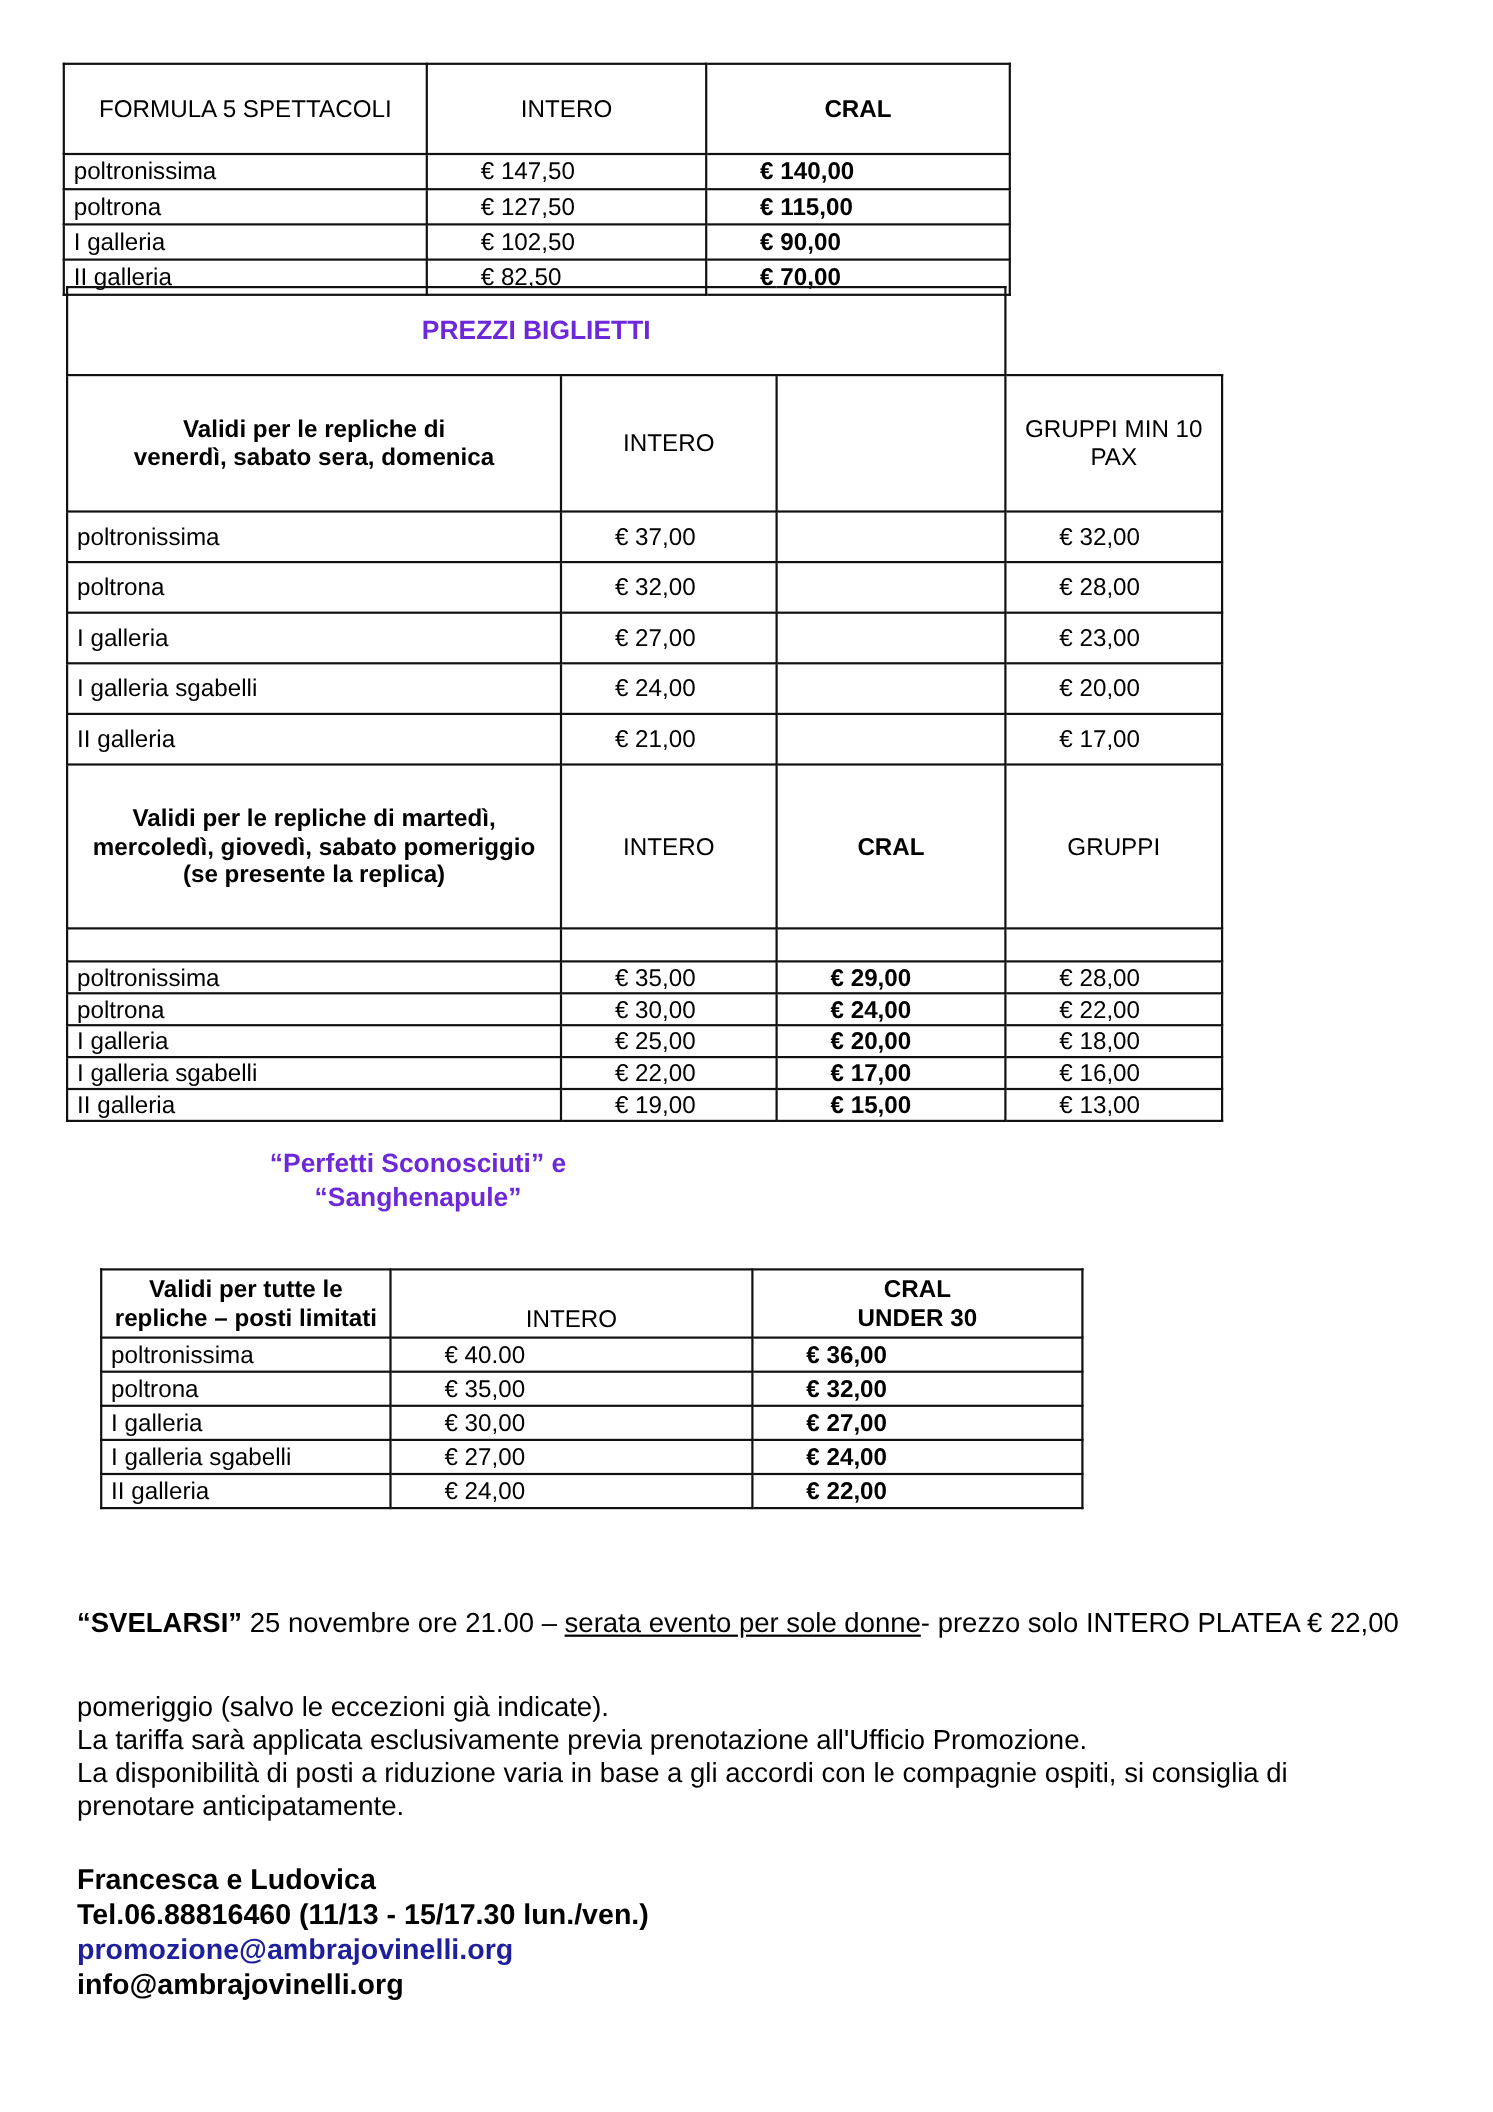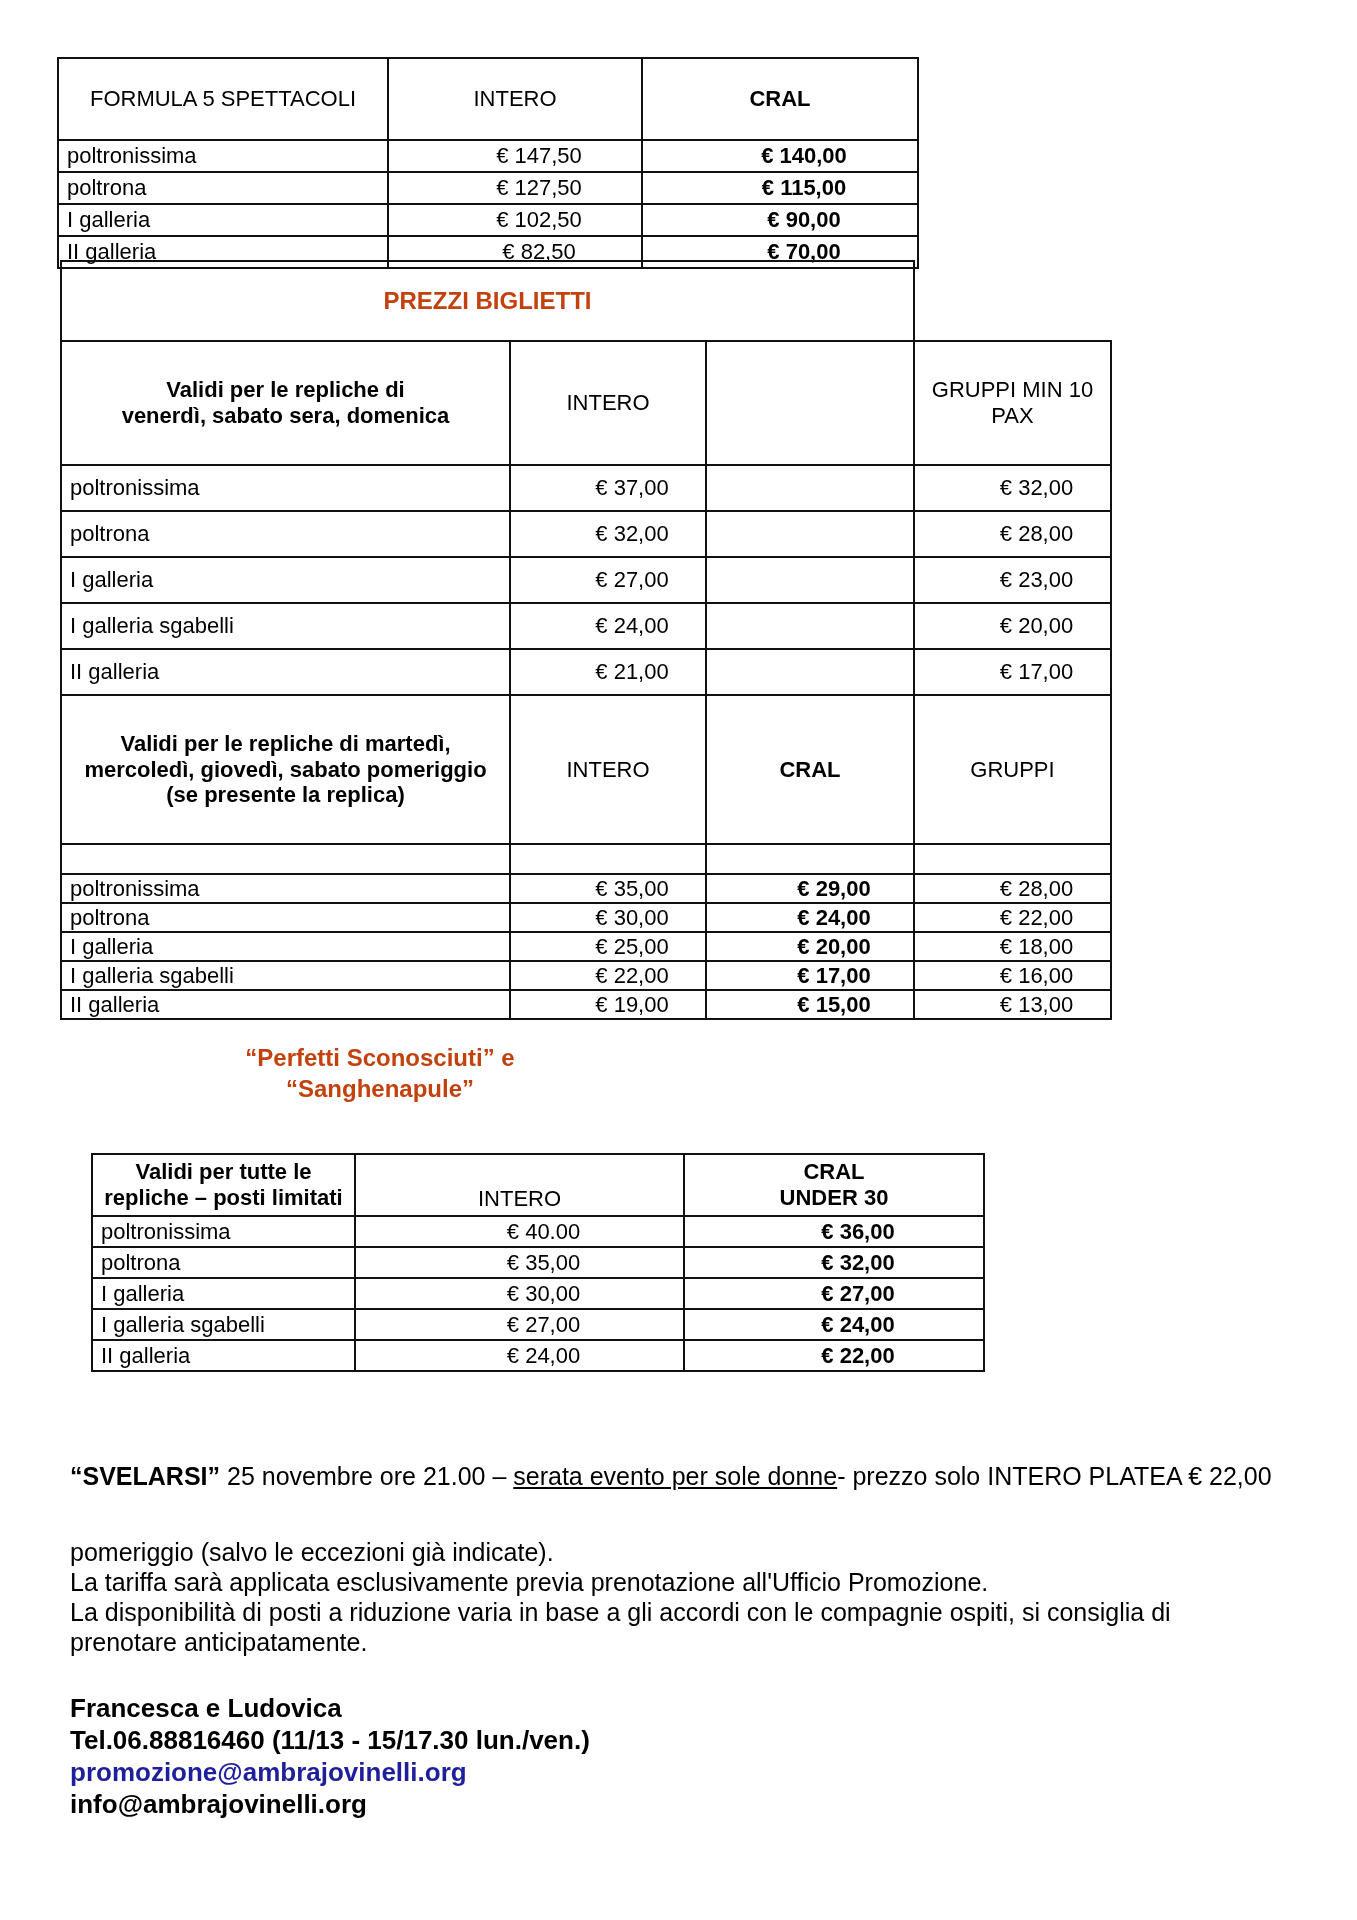--- a/index.html
+++ b/index.html
@@ -5,25 +5,25 @@
   html,body{margin:0;padding:0;}
   body{
     width:1357px;height:1920px;position:relative;background:#ffffff;color:#000;
     font-family:"Liberation Sans","DejaVu Sans",sans-serif;
     -webkit-font-smoothing:antialiased;
   }
   .abs{position:absolute;}
   table{border-collapse:collapse;table-layout:fixed;}
   td{border:2px solid #111;font-size:22px;vertical-align:middle;padding:0;overflow:hidden;line-height:1.18;}
   .lbl{text-align:left;padding-left:8px;}
-  .val{text-align:center;padding-left:48px;}
+  .val{padding-left:48px;}
   .b{font-weight:bold;}
   .ctr{text-align:center;}
   .noborder{border:none;}
-  .red{color:#c2410c;font-weight:bold;}
+  .red{color:#6d28d9;font-weight:bold;}
   
   #t1{left:57px;top:33px;margin-top:24px;}
   #t1 td.hdr{height:80px;}
   #t1 td.row{height:30px;}
   
   #t2{left:60px;top:260px;}
   #t2 td.titlerow{height:78px;font-size:24px;}
   #t2 td.hdrB{height:122px;}
   #t2 td.wkend{height:44px;}
   #t2 td.hdrC{height:147px;}

